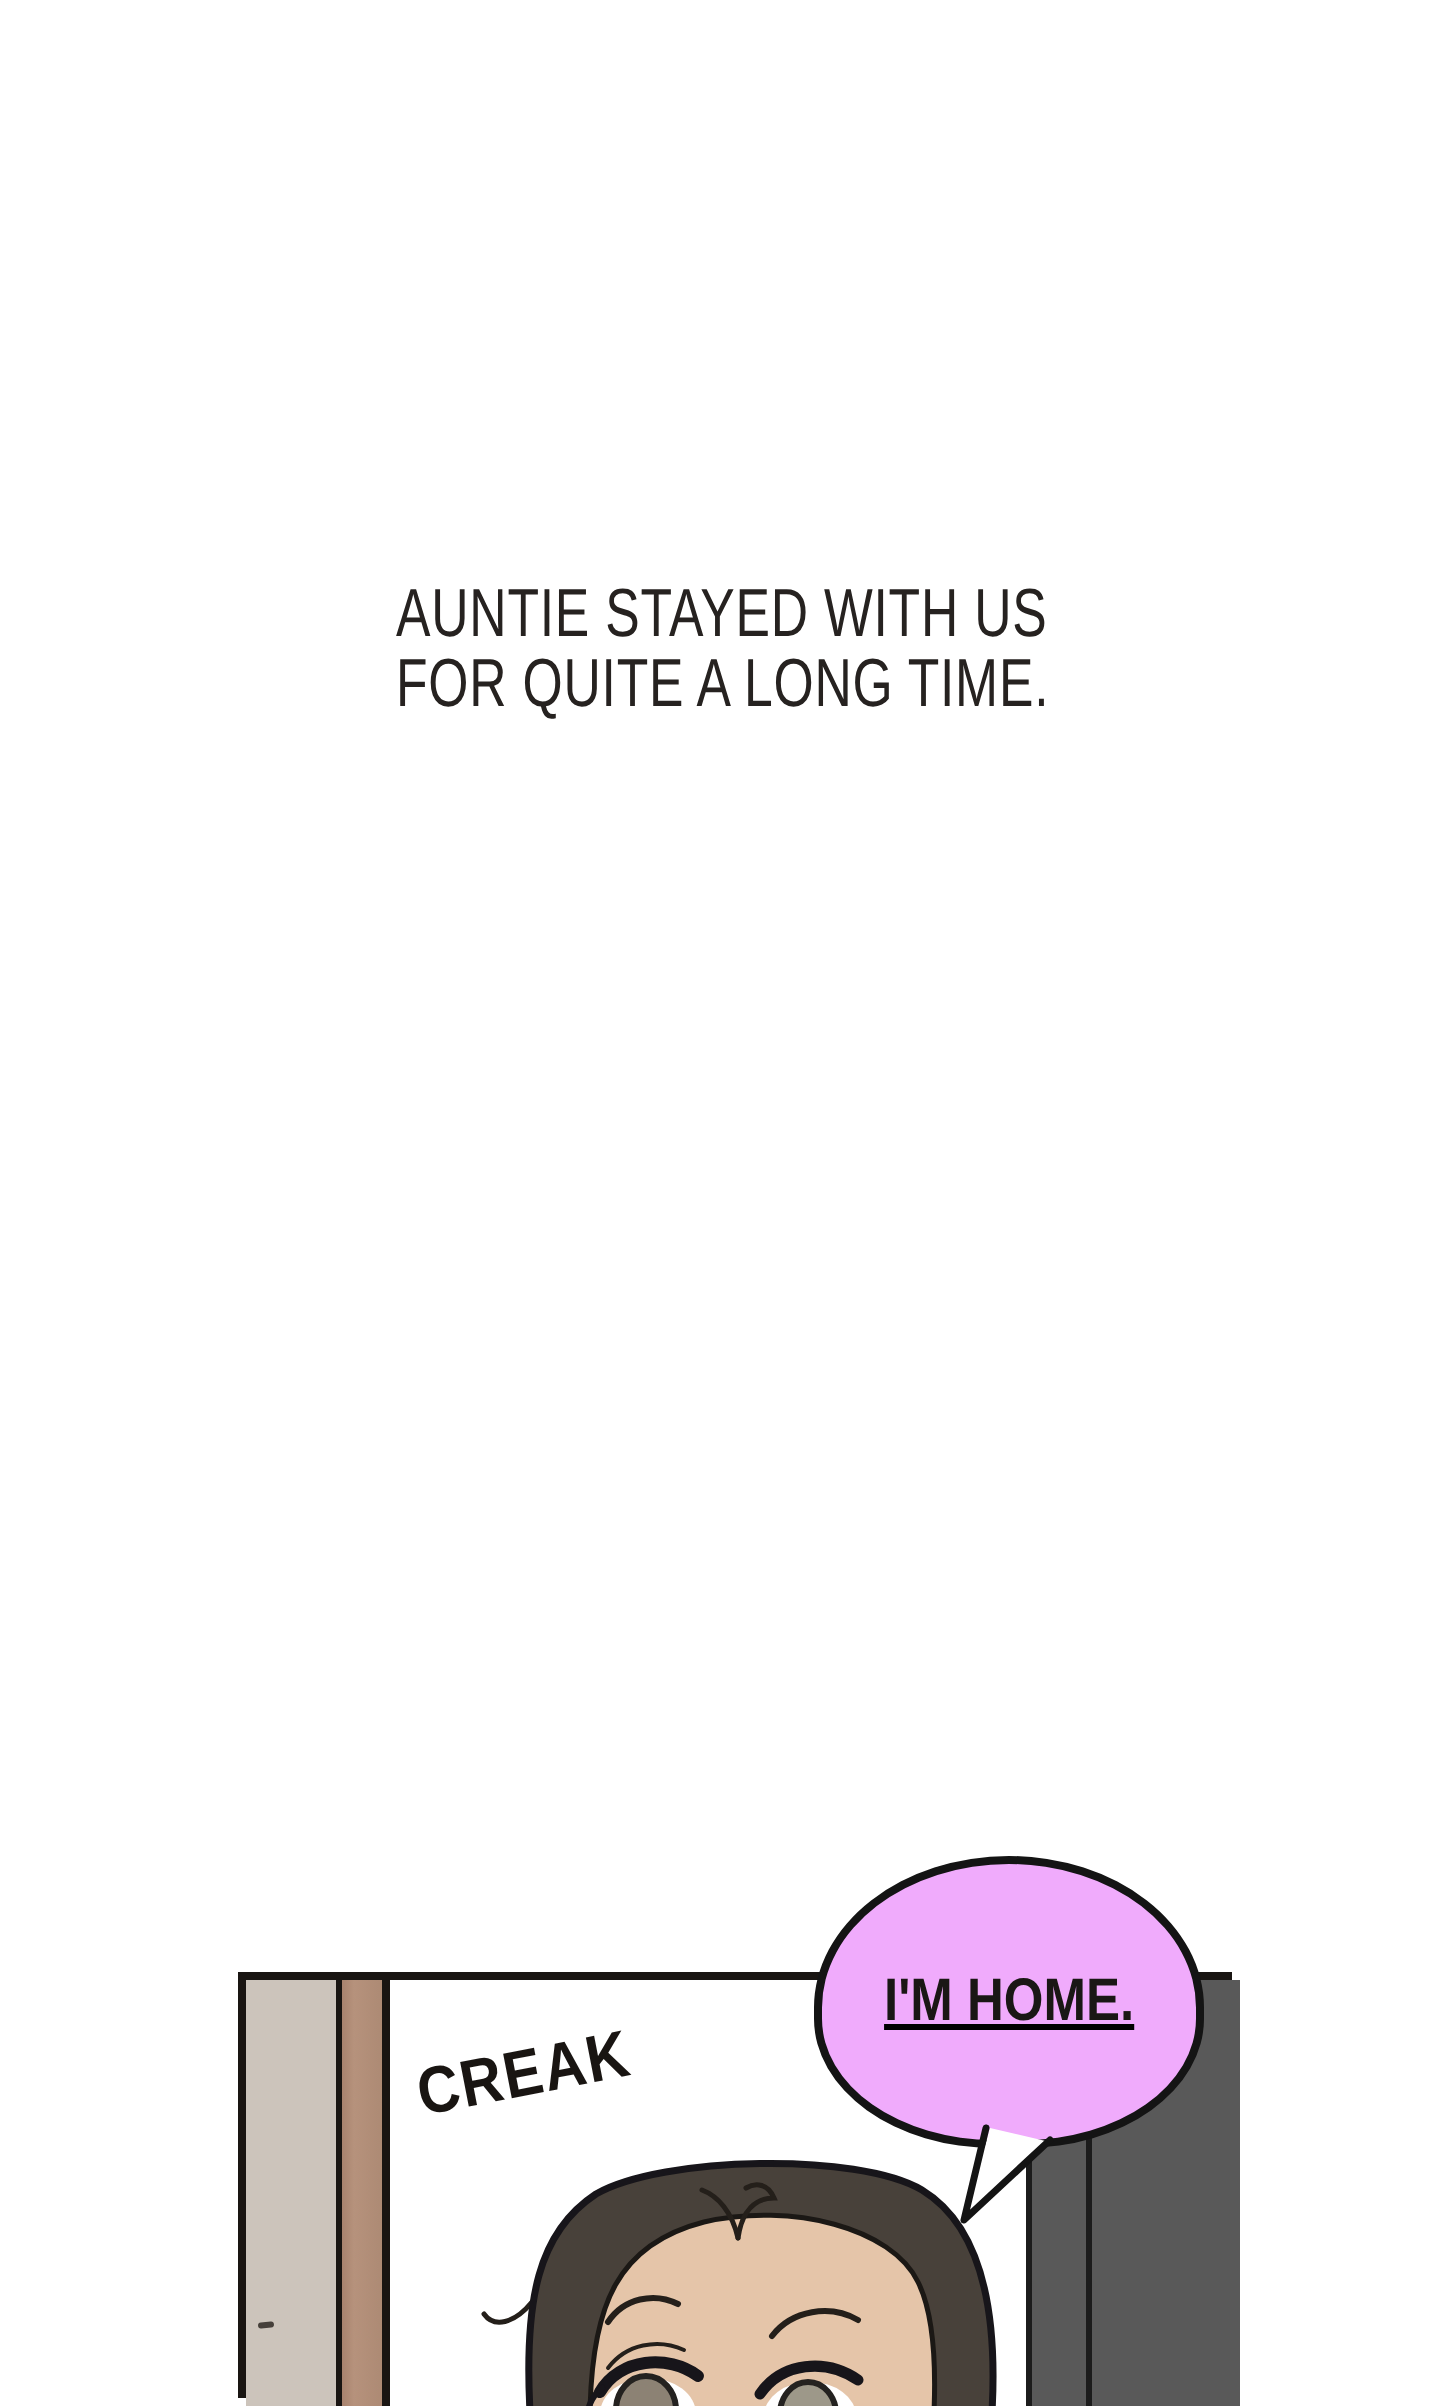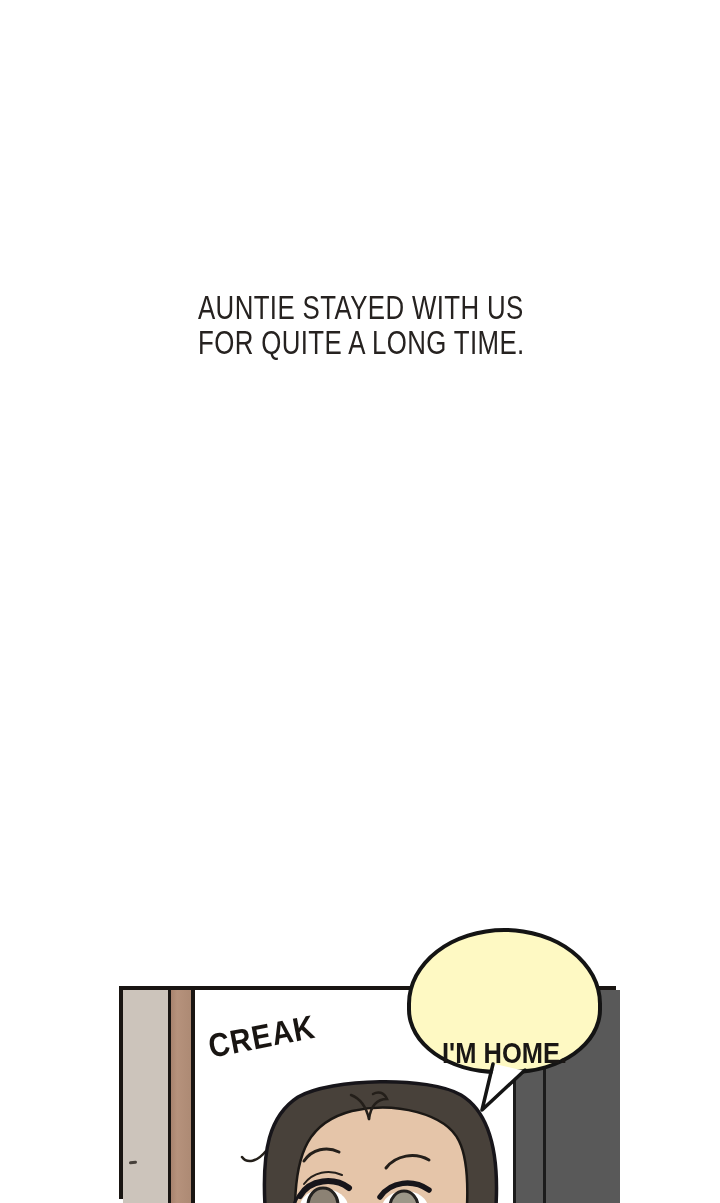--- a/index.html
+++ b/index.html
@@ -85,24 +85,24 @@
     white-space: nowrap;
   }
 
   .head-svg { left: 115px; top: 85px; width: 277px; height: 128px; }
 
   
   .bubble {
     position: absolute;
     left: 407px; top: 928px;
     width: 195px; height: 146px;
-    background: #fef9c3;
+    background: #f0abfc;
     border: 4px solid var(--bubble-border, #141414);
     border-radius: 52% 52% 48% 48% / 54% 54% 46% 46%;
-    display: flex; align-items: flex-end; justify-content: center;
+    display: flex; align-items: center; justify-content: center; text-decoration: underline;
   }
   .bubble-text {
     font-size: 30px;
     font-weight: 700;
     color: #1a1715;
     transform: scaleX(0.85);
     white-space: nowrap;
   }
   .bubble-tail {
     position: absolute;

